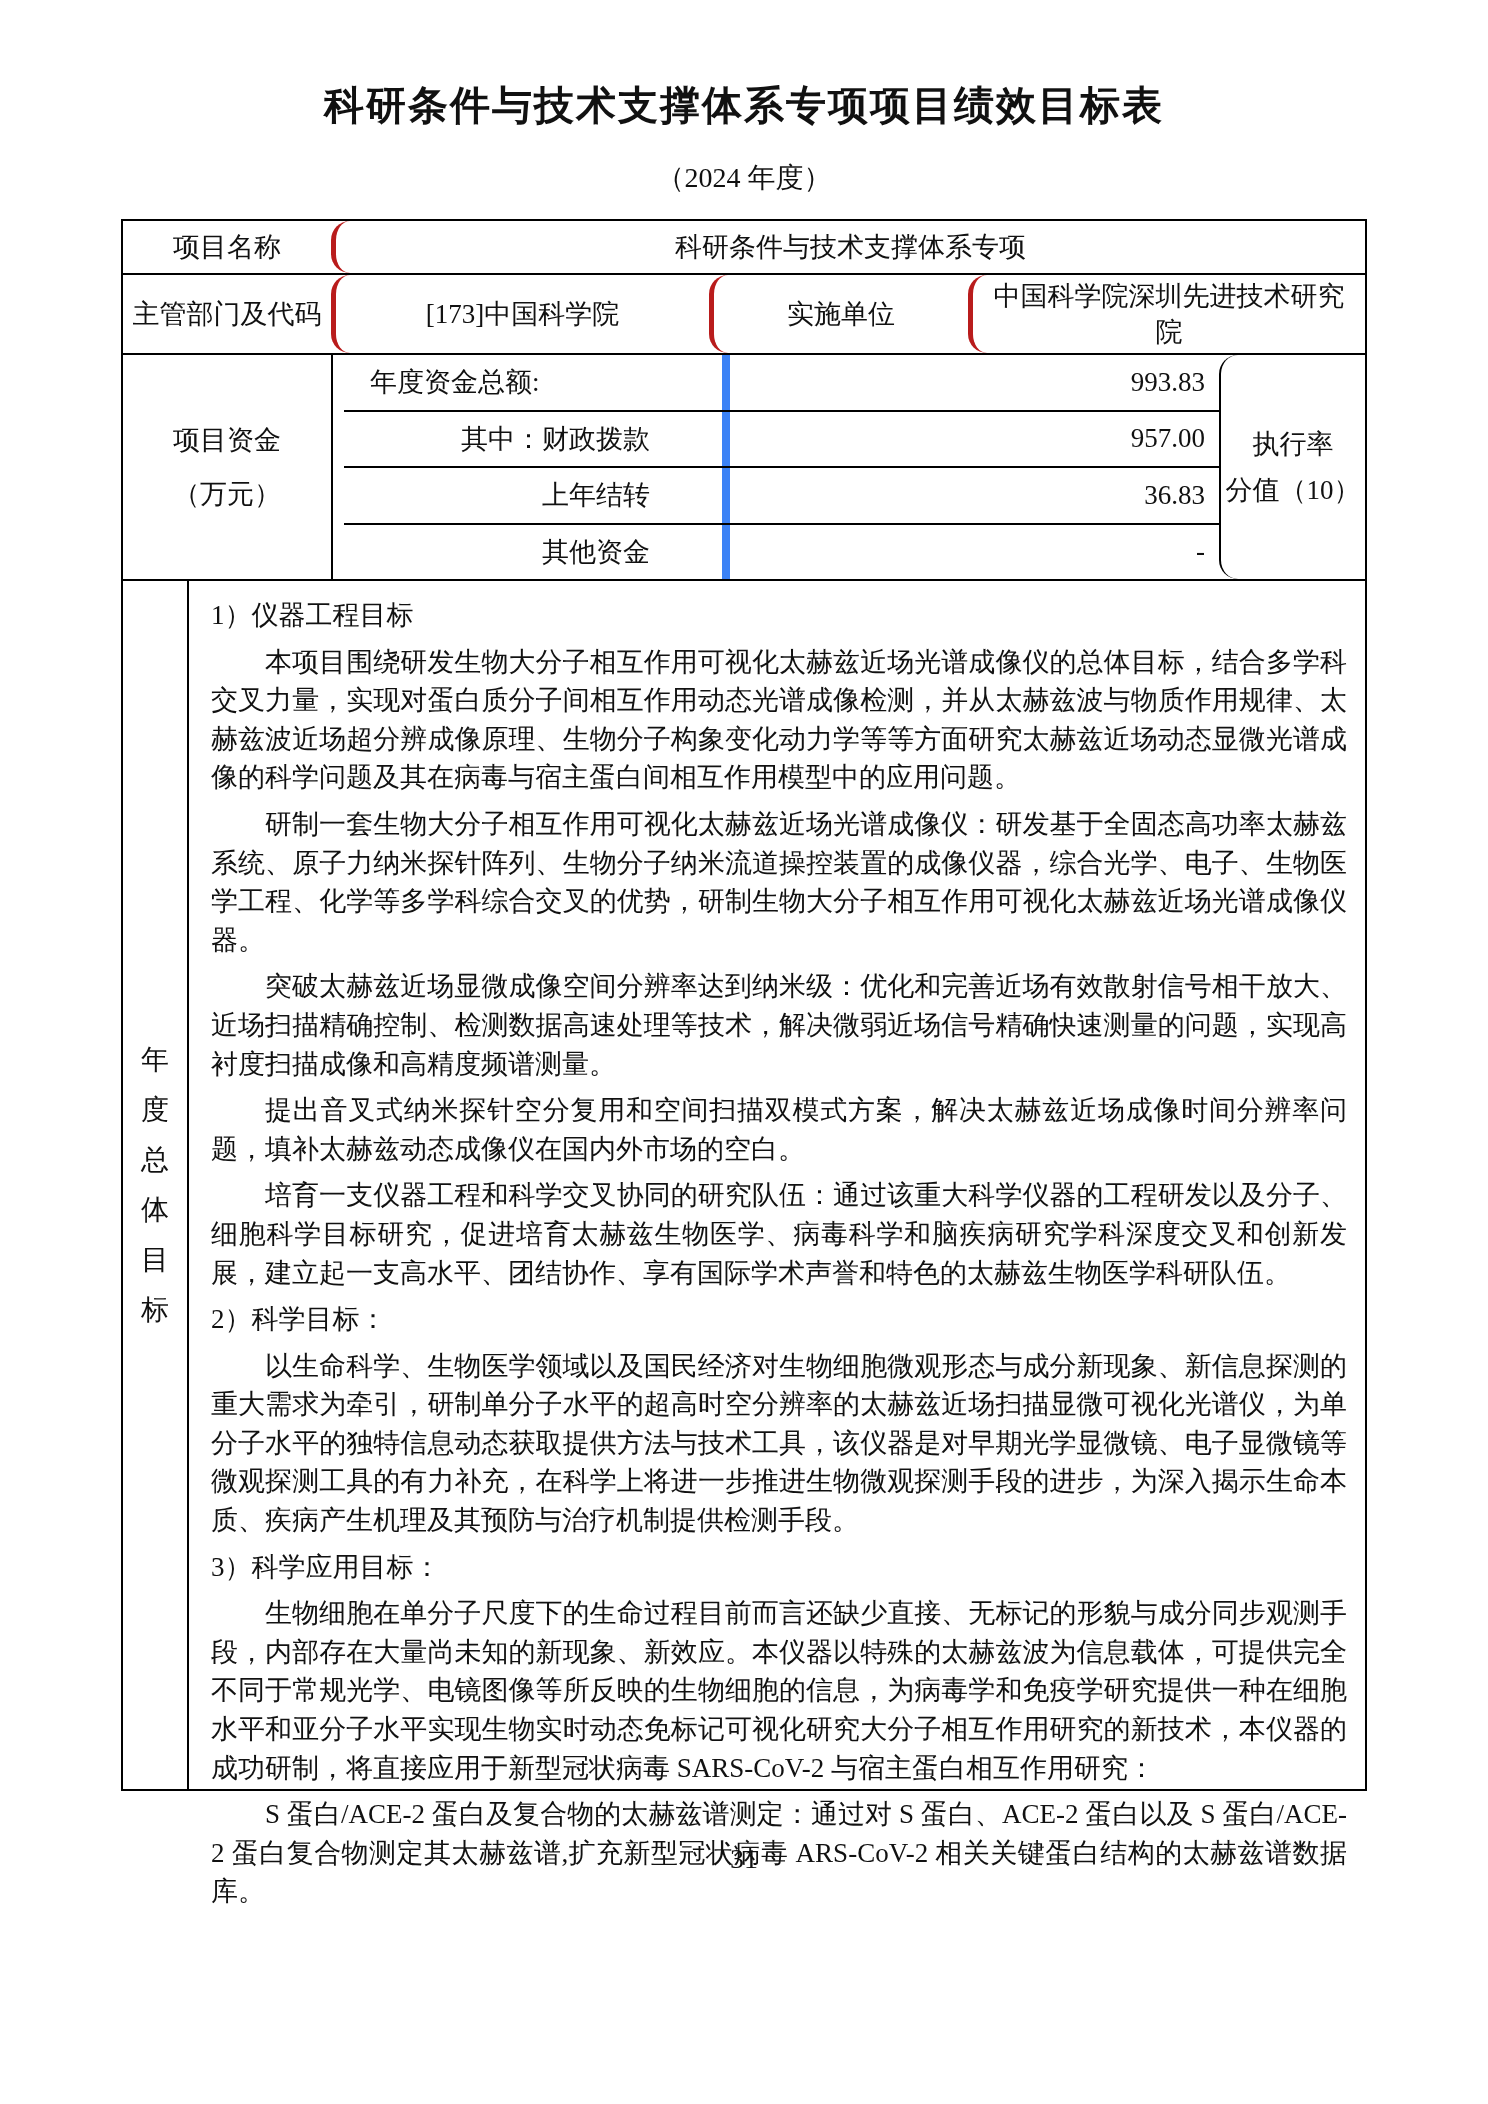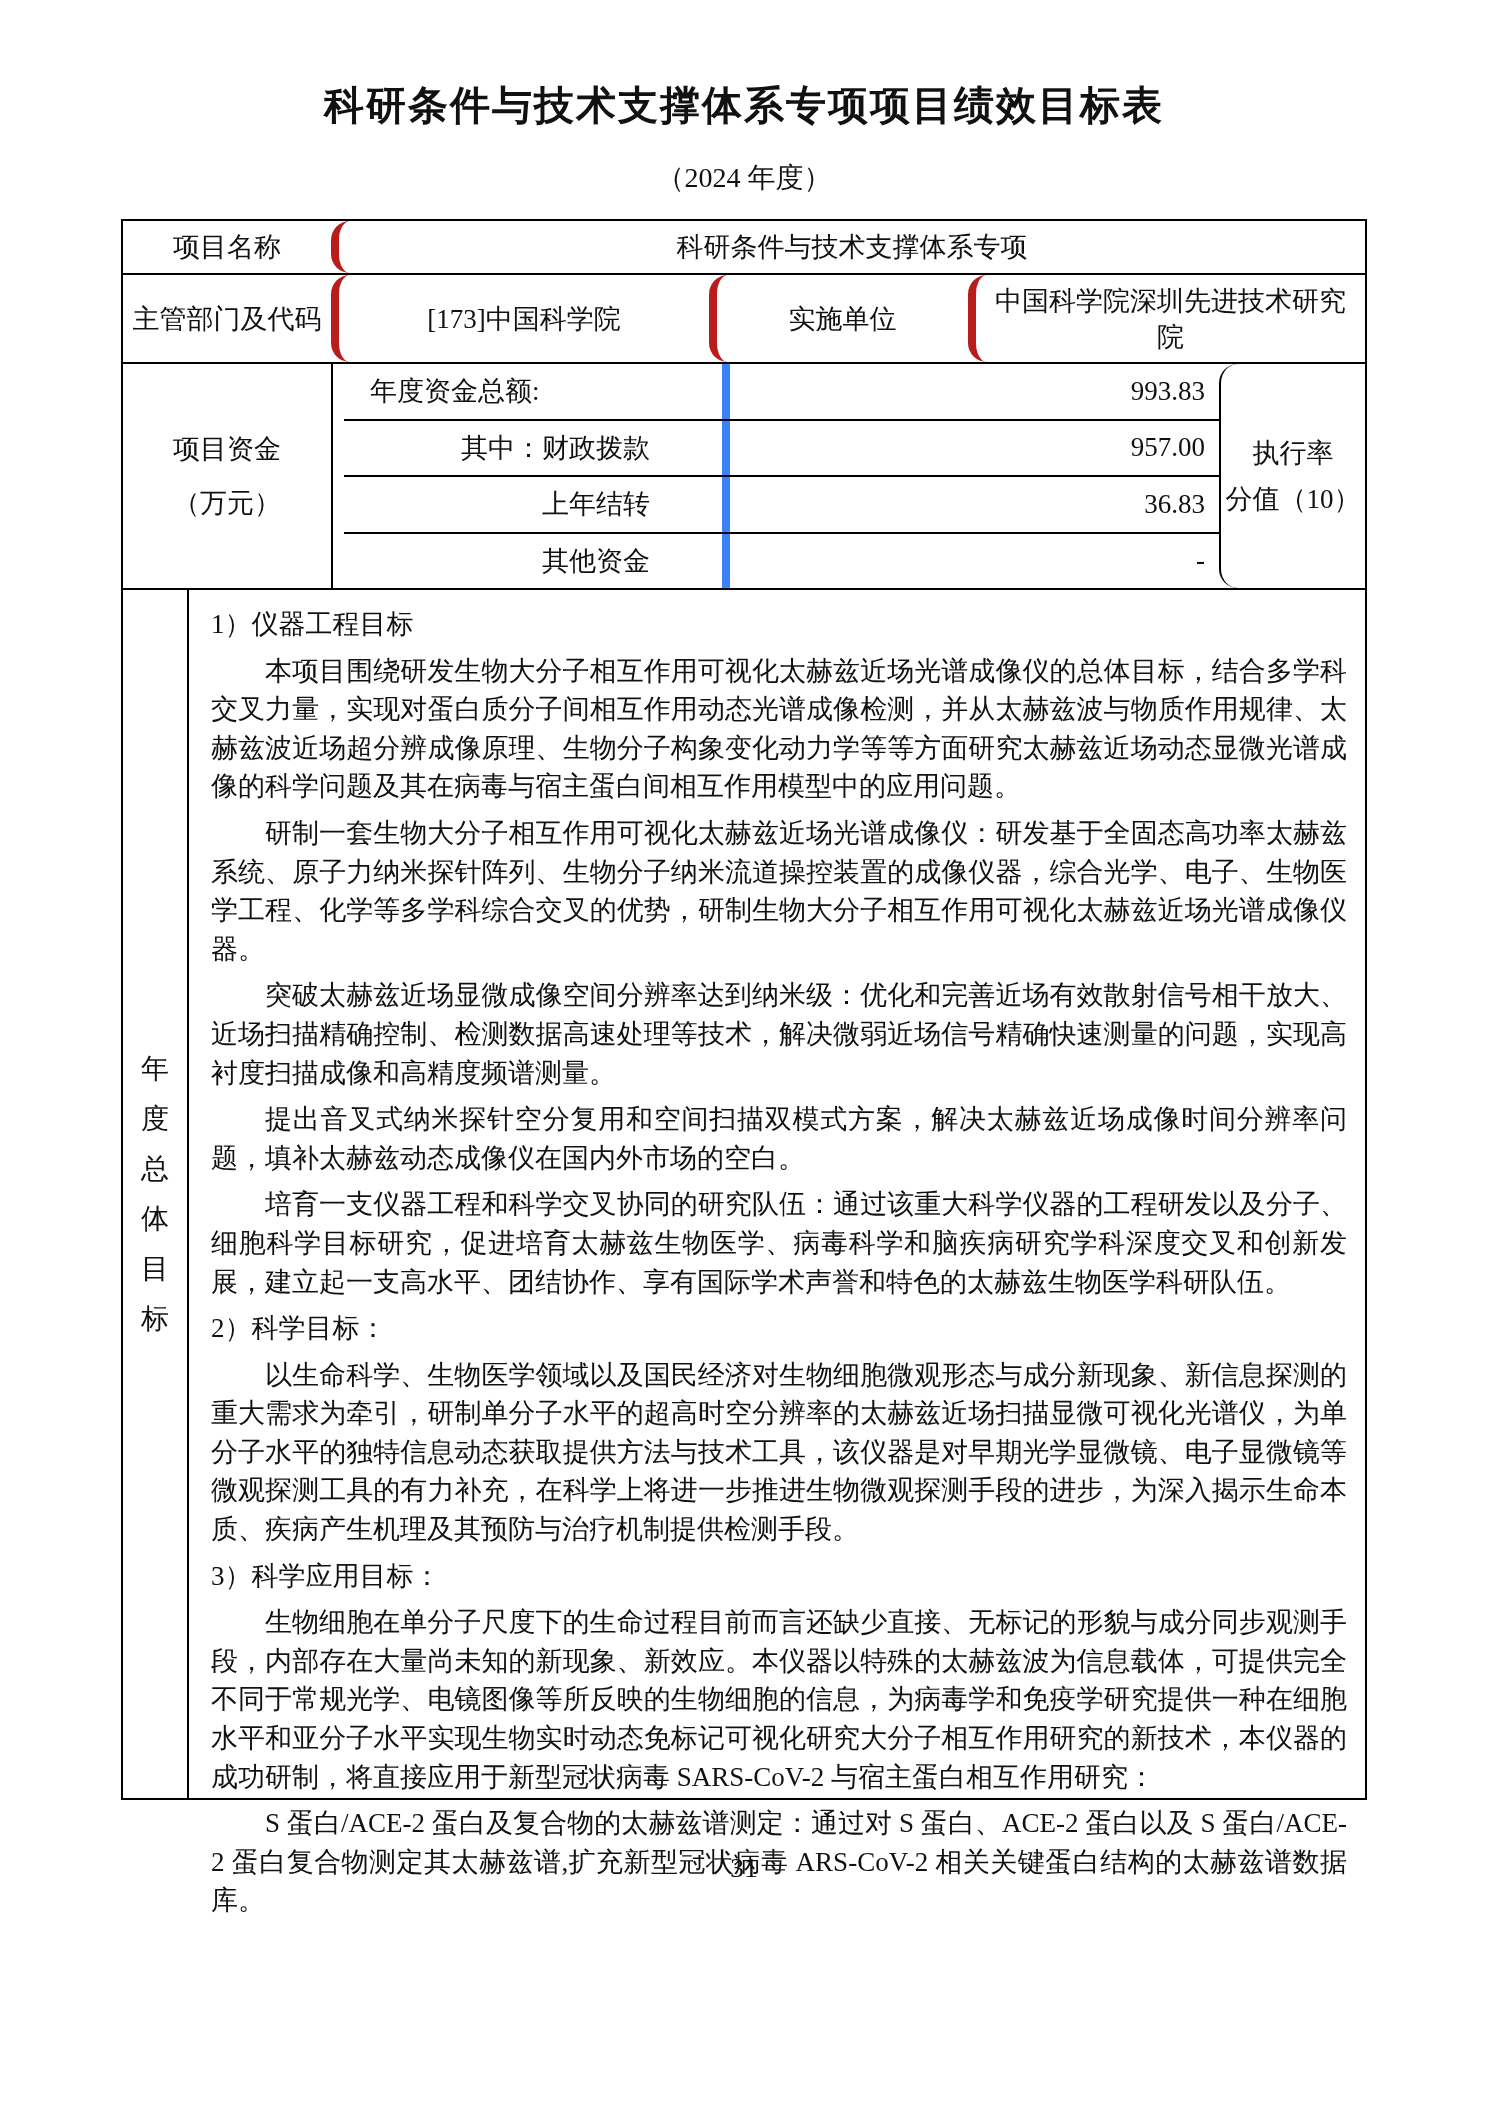--- a/index.html
+++ b/index.html
@@ -30,29 +30,29 @@
 
   .tbl {
     width:1246px;
     margin:24px auto 0 auto;
     border:2px solid #000;
     font-size:27px;
   }
   .row { display:flex; align-items:stretch; }
   .row + .row { border-top:2px solid #000; }
   .cell { display:flex; align-items:center; justify-content:center; text-align:center;border-radius:19px; }
-  .cell + .cell, .bl { border-left:8px solid #b91c1c; }
+  .cell + .cell, .bl { border-left:5px solid #b91c1c; }
 
   
   .r1 { height:52px; }
   .r1 .c1 { flex:0 0 208px; }
   .r1 .c2 { flex:1; }
 
   
-  .r2 { height:89px; }
+  .r2 { height:80px; }
   .r2 .c1 { flex:0 0 208px; padding:0 9px; }
   .r2 .c2 { flex:0 0 378px; }
   .r2 .c3 { flex:0 0 259px; }
   .r2 .c4 { flex:1; padding:0 18px; }
 
   
   .r3 { height:226px; }
   .funding-head { flex:0 0 208px; flex-direction:column; line-height:54px; }
   .funding-mid { flex:1; display:flex; flex-direction:column; border-left:2px solid #000;padding-left:11px; }
   .f-row { flex:1; display:flex; }

